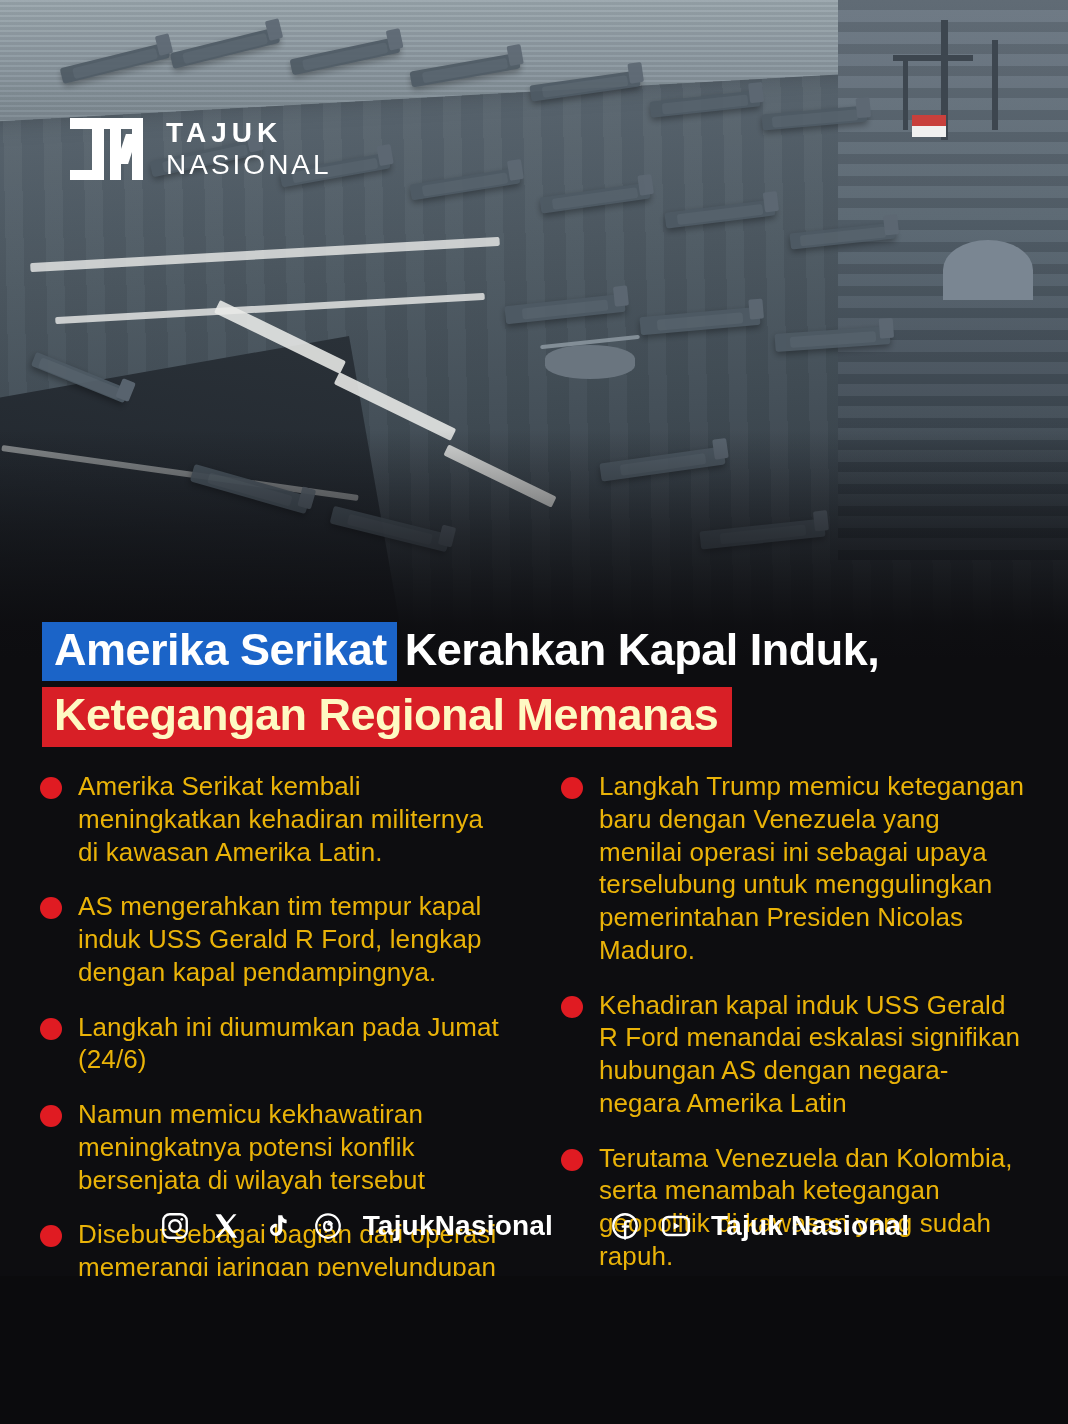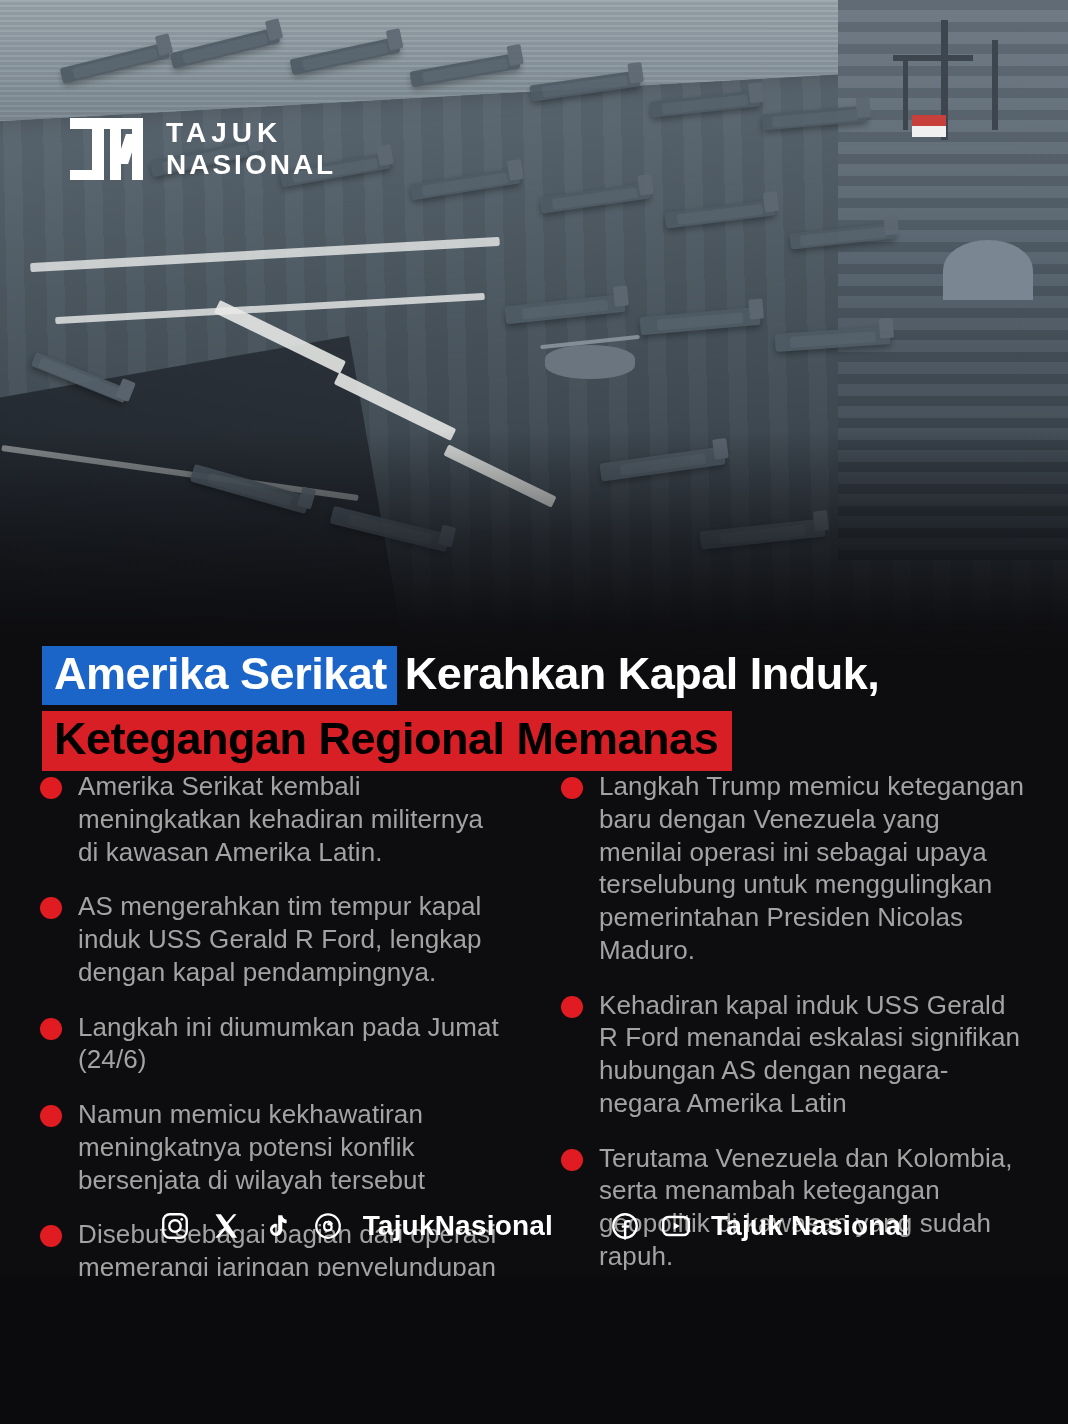--- a/index.html
+++ b/index.html
@@ -121,28 +121,27 @@
   }
   .lm-bar{ position:absolute; background:#ffffff; }
   #logoText{
     display:flex; flex-direction:column; justify-content:center;
     line-height:1.0;
   }
   #logoText .l1{
     color:#ffffff; font-size:28px; font-weight:bold; letter-spacing:5px;
   }
   #logoText .l2{
-    color:#ffffff; font-size:28px; font-weight:bold; letter-spacing:3px; margin-top:4px;
+    color:#ffffff; font-size:28px; font-weight:normal; letter-spacing:3px; margin-top:4px;
   }
 
   
   #headline{
     position:absolute; left:42px; top:622px; width:900px;
     z-index:7;
-    margin-top:24px;
   }
   .hl-line{ display:block; margin-bottom:6px; }
   .hl-hi{
     display:inline-block;
     background:#1b64c8;
     color:#ffffff;
     font-size:45px; font-weight:bold;
     padding:4px 10px 8px 12px;
     line-height:1.05;
     letter-spacing:-.5px;
@@ -151,21 +150,21 @@
     display:inline-block;
     color:#ffffff;
     font-size:45px; font-weight:bold;
     padding:4px 6px 8px 8px;
     line-height:1.05;
     letter-spacing:-.5px;
   }
   .hl-red{
     display:inline-block;
     background:#d81f26;
-    color:#000000;
+    color:#fef9c3;
     font-size:45px; font-weight:bold;
     padding:4px 14px 8px 12px;
     line-height:1.05;
     letter-spacing:-.5px;
   }
 
   
   #columns{
     position:absolute; left:40px; top:770px;
     width:990px; height:560px;
@@ -177,21 +176,21 @@
     display:flex; gap:16px;
     margin-bottom:22px;
   }
   .dot{
     flex:0 0 auto;
     width:22px; height:22px; border-radius:50%;
     background:#e01b22;
     margin-top:7px;
   }
   .btext{
-    color:#a3a3a3;
+    color:#eab308;
     font-size:26px;
     line-height:1.26;
     letter-spacing:.1px;
   }
 
   
   #footer{
     position:absolute; left:0; bottom:34px; width:1068px;
     display:flex; justify-content:center; align-items:center; gap:56px;
     z-index:7;

